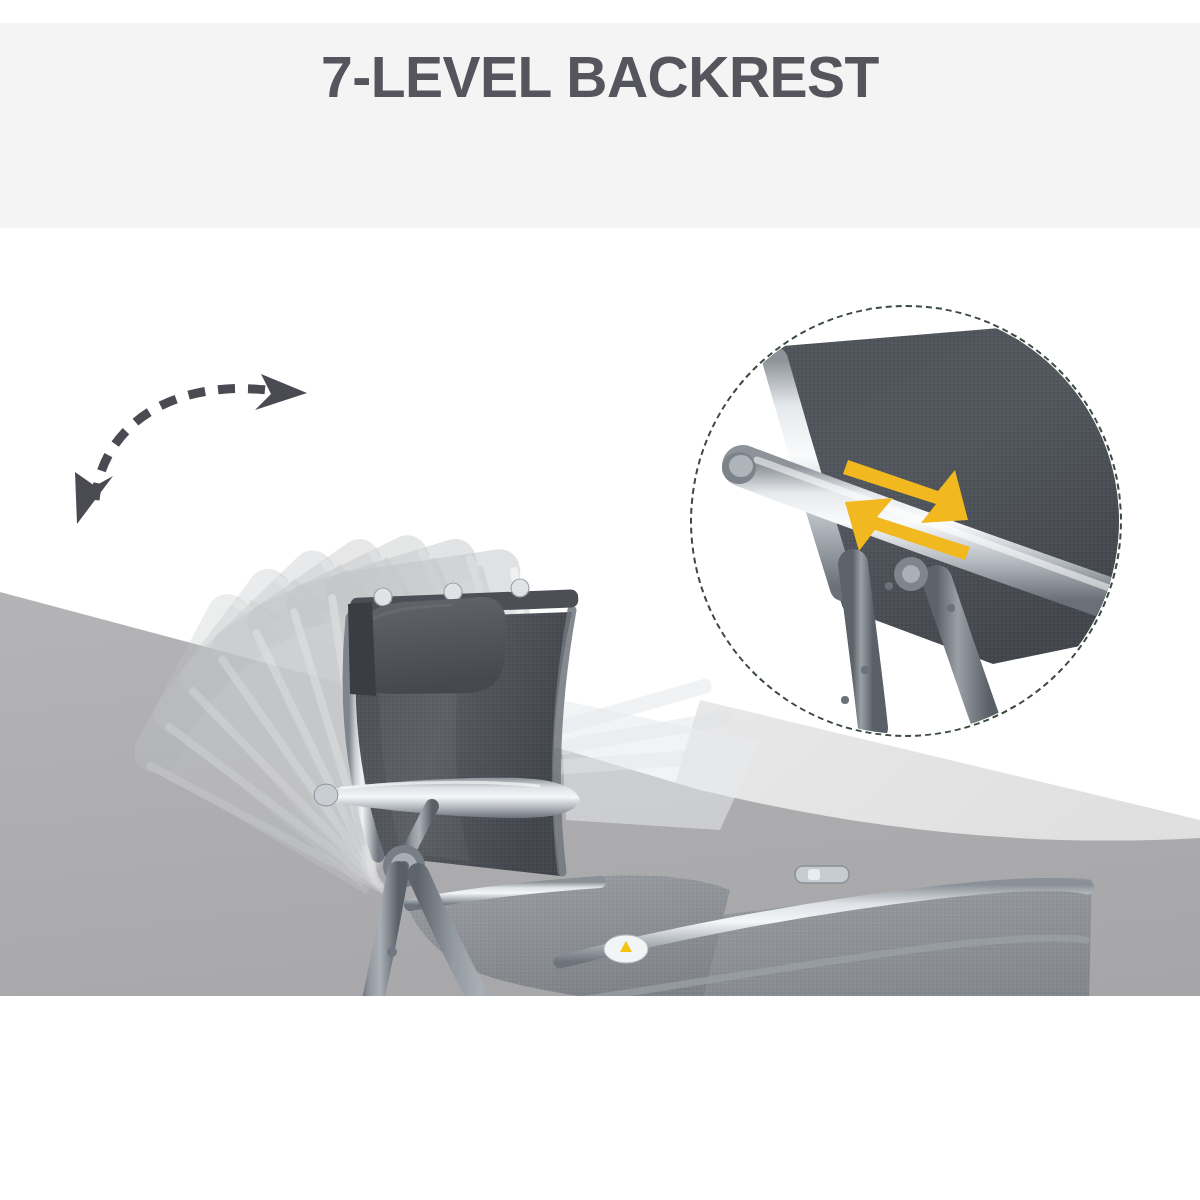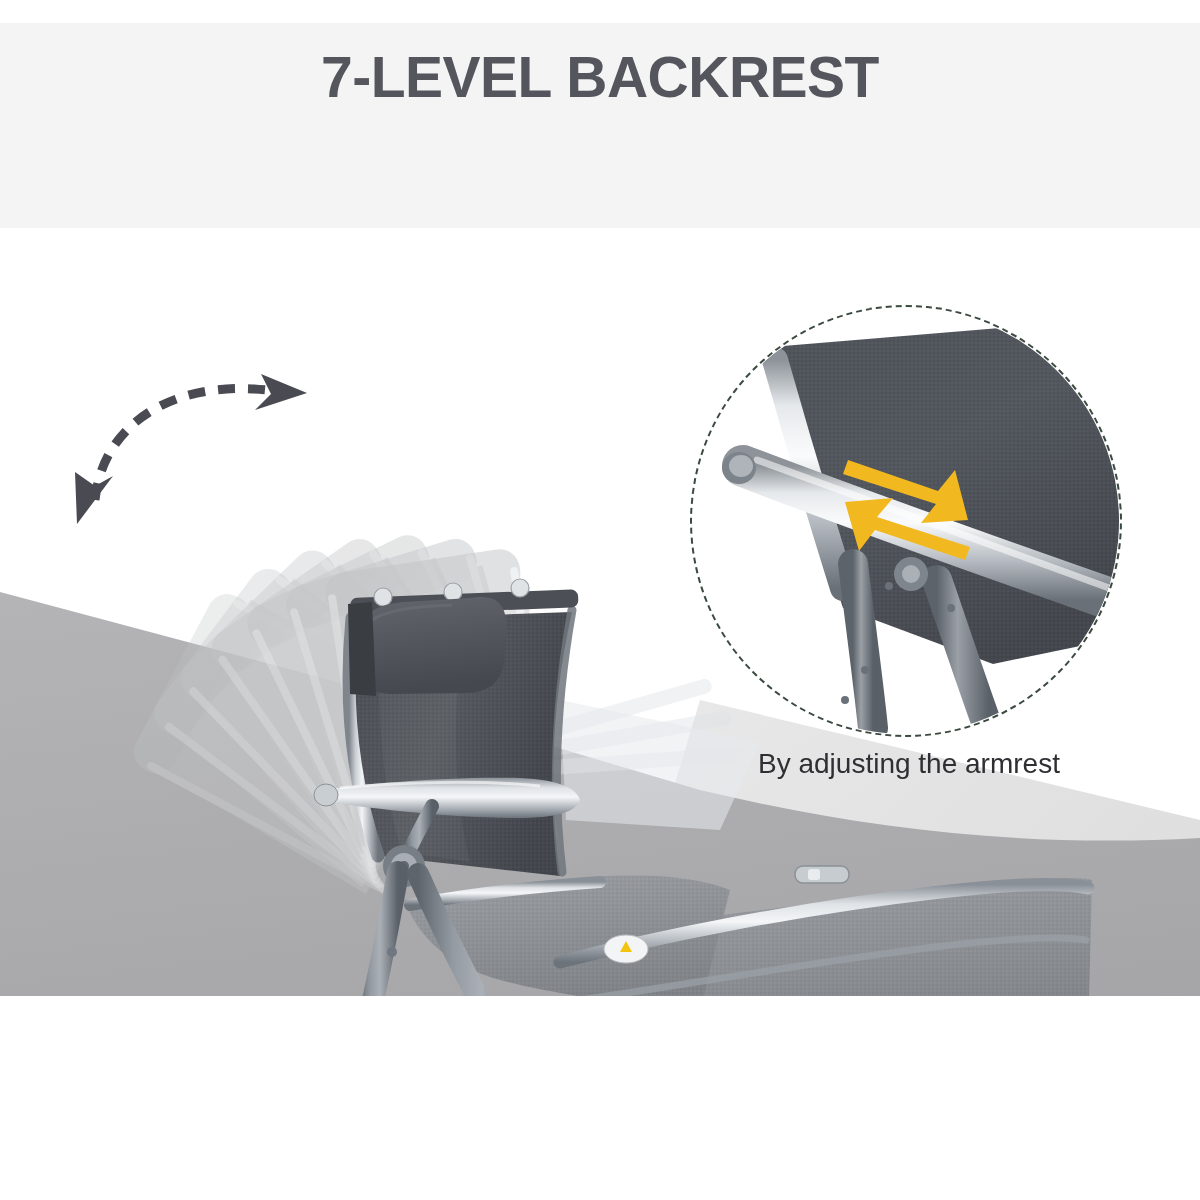--- a/index.html
+++ b/index.html
@@ -423,15 +423,14 @@
 
           <polygon points="155,152 245,183 262,162 275,212 228,215 243,196 150,166"></polygon>
 
           <polygon points="272,252 182,222 166,243 152,194 200,190 184,209 277,239"></polygon>
         </g>
       </svg>
     </div>
     <div class="callout-ring"></div>
   </div>
 
-  <div class="callout-caption">By adjusting the armrest</div>
 
 </div>
 
 </body></html>

